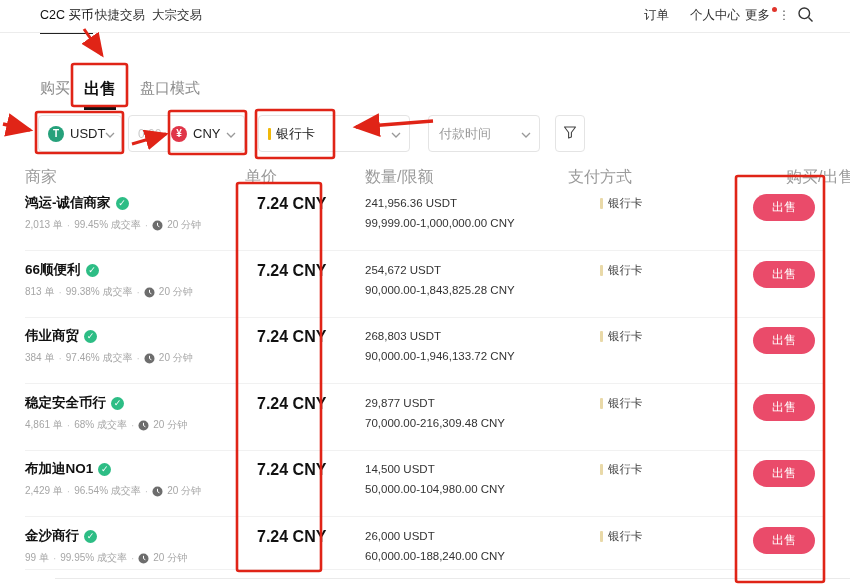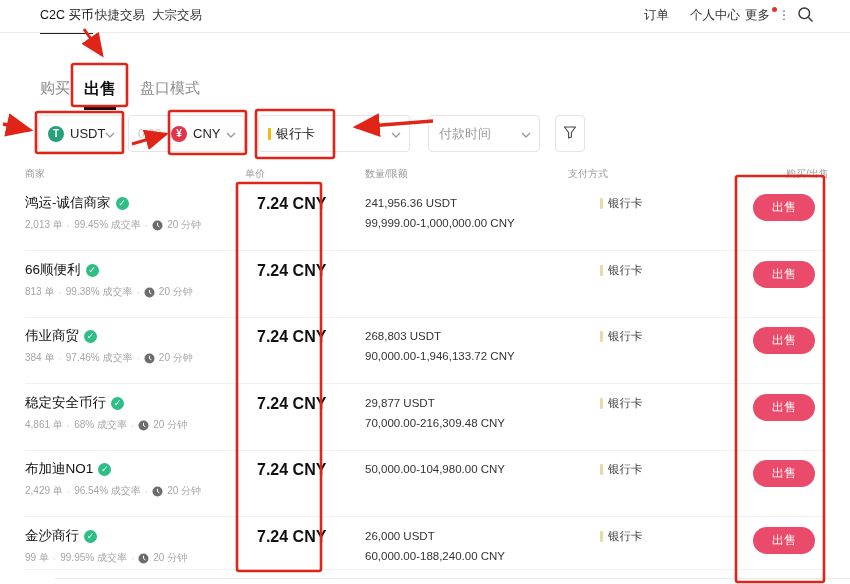--- a/index.html
+++ b/index.html
@@ -32,25 +32,25 @@
   .cny-ic { background:#e03649; }
   .chev { margin-left:auto; margin-right:8px; flex:0 0 10px; }
   .amount-input { border:none; outline:none; width:38px; font-size:12px; color:#c2410c; padding-left:9px;
                   font-family:"Liberation Sans", sans-serif; }
   .amount-input::placeholder { color:#c9c9c9; }
   .paybar { display:inline-block; width:3px; height:12px; background:#f0b90b; border-radius:1px; margin:0 5px 0 9px; }
   .paytime-txt { color:#9a9a9a; margin-left:10px; }
   .filter-btn { justify-content:center; }
 
   
-  .thead-cell { position:absolute; top:167px; font-size:10px; color:#9b9b9b; white-space:nowrap; }
+  .thead-cell { position:absolute; top:167px; font-size:16px; color:#9b9b9b; white-space:nowrap; }
   .row { position:absolute; left:0; width:850px; height:66px; }
   .row::after { content:""; position:absolute; left:25px; right:25px; bottom:0; height:1px; background:#f1f1f1; }
   .m-name-line { position:absolute; left:25px; top:9px; display:flex; align-items:center; cursor:pointer; }
-  .m-name { font-size:13.5px; font-weight:normal; color:#111; white-space:nowrap; }
+  .m-name { font-size:13.5px; font-weight:bold; color:#111; white-space:nowrap; }
   .badge { width:13px; height:13px; border-radius:50%; background:#2dbd85; color:#fff; font-size:9px;
            display:flex; align-items:center; justify-content:center; margin-left:5px; flex:0 0 13px; }
   .m-sub { position:absolute; left:25px; top:33px; font-size:10px; color:#a6a6a6; display:flex; align-items:center; gap:4px; white-space:nowrap; }
   .sep { color:#c8c8c8; }
   .clockw { display:inline-flex; align-items:center; }
   .c-price { position:absolute; left:257px; top:10px; font-size:16px; font-weight:bold; color:#111; white-space:nowrap; }
   .c-amount { position:absolute; left:365px; top:8px; font-size:11.5px; color:#333; line-height:20px; white-space:nowrap; }
   .c-payment { position:absolute; left:600px; top:11px; font-size:11.5px; color:#444; display:flex; align-items:center; white-space:nowrap; }
   .c-payment .paybar { background:#e9d9a8; margin:0 5px 0 0; height:11px; }
   .sell-btn { position:absolute; left:753px; top:9px; width:62px; height:27px; border:none; border-radius:14px;
@@ -173,20 +173,24 @@
       <span class="sep">·</span>
       <span class="clockw">
           <svg width="11" height="11">
             <circle cx="5.5" cy="5.5" r="5" fill="#6d6d6d"></circle>
             <path d="M5.5 2.8 V5.6 L7.4 6.8" stroke="#fff" stroke-width="1" fill="none"></path>
           </svg>
         </span>
       <span>20 分钟</span>
     </div>
     <div class="c-price">7.24 CNY</div>
+    <div class="c-amount">
+      <div>254,672 USDT</div>
+      <div>90,000.00-1,843,825.28 CNY</div>
+    </div>
     <div class="c-payment">
       <span class="paybar"></span>
       <span>银行卡</span>
     </div>
     <button class="sell-btn">出售</button>
   </div>
 
   <div class="row" style="top:318px">
     <div class="m-name-line">
       <span class="m-name">伟业商贸</span>
@@ -260,20 +264,21 @@
       <span class="clockw">
           <svg width="11" height="11">
             <circle cx="5.5" cy="5.5" r="5" fill="#6d6d6d"></circle>
             <path d="M5.5 2.8 V5.6 L7.4 6.8" stroke="#fff" stroke-width="1" fill="none"></path>
           </svg>
         </span>
       <span>20 分钟</span>
     </div>
     <div class="c-price">7.24 CNY</div>
     <div class="c-amount">
+      <div>14,500 USDT</div>
       <div>50,000.00-104,980.00 CNY</div>
     </div>
     <div class="c-payment">
       <span class="paybar"></span>
       <span>银行卡</span>
     </div>
     <button class="sell-btn">出售</button>
   </div>
 
   <div class="row" style="top:518px; height:52px">

